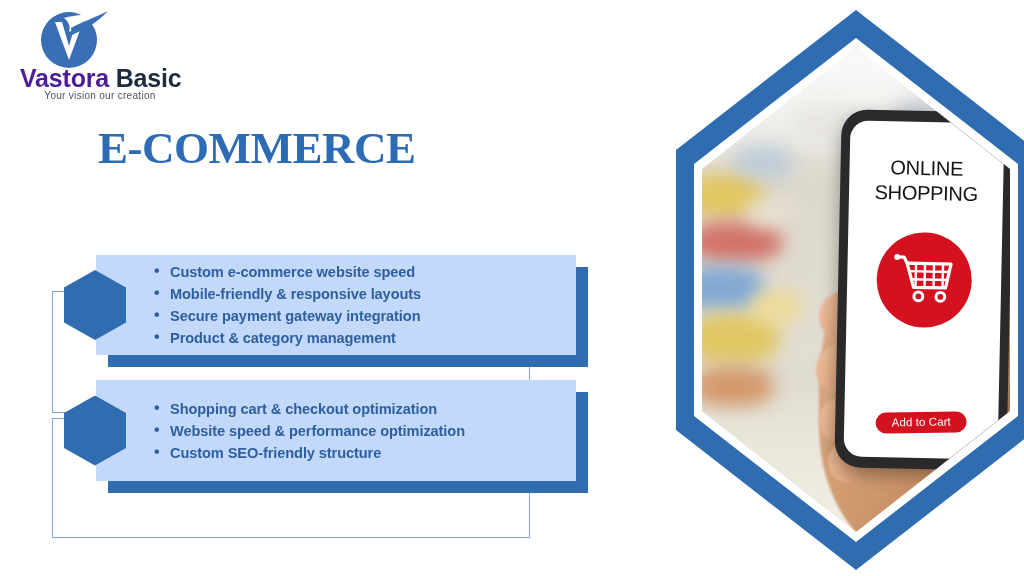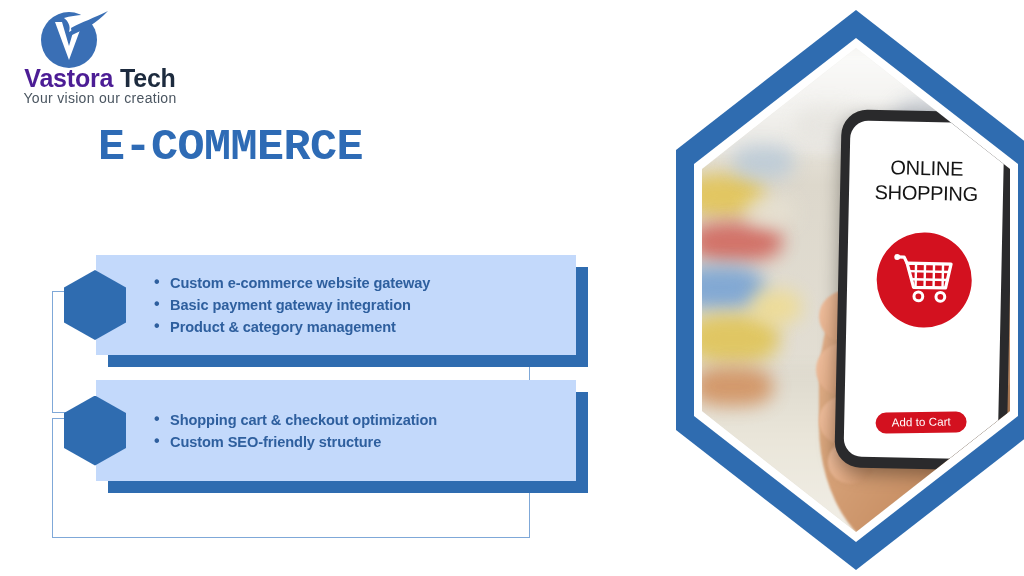--- a/index.html
+++ b/index.html
@@ -16,31 +16,31 @@
   .logo-mark { position:absolute; left:18px; top:2px; width:72px; height:62px; }
   .logo-wordmark {
     position:absolute; left:0px; top:58px; width:160px;
     text-align:center; font-size:25px; font-weight:bold; letter-spacing:-0.2px;
     white-space:nowrap;
   }
   .logo-w1 { color:#4c1d95; }
   .logo-w2 { color:#1d2b3e; }
   .logo-tagline {
     position:absolute; left:0px; top:84px; width:160px;
-    text-align:center; font-size:14px; color:#4a5560; letter-spacing:.3px;
+    text-align:center; font-size:10px; color:#4a5560; letter-spacing:.3px;
     white-space:nowrap;
   }
 
   
   .title {
     position:absolute; left:98px; top:122px; width:560px;
     color:#2e6bb5;
     font-size:45px; line-height:52px; font-weight:bold;
     letter-spacing:-0.5px;
-    font-family:Liberation Mono, monospace;
+    font-family:Liberation Serif, serif;
     font-stretch:condensed;
   }
   .title-line { display:block; white-space:nowrap; }
 
   
   .connector { position:absolute; border:1.4px solid #7fa8d8; background:transparent; }
   #connector-1 { left:52px;  top:291px; width:478px; height:122px; }
   #connector-2 { left:52px;  top:418px; width:478px; height:120px; }
 
   
@@ -189,49 +189,51 @@
   <div class="logo">
     <div class="logo-mark">
       <svg viewBox="0 0 72 62" width="72" height="62">
         <circle cx="31" cy="32" r="28" fill="#3a6fb5"></circle>
         <path d="M17 14 L31 52 L45 14 L38 14 L31 38 L24 14 Z" fill="#ffffff"></path>
         <path d="M26 10 C38 6 52 8 70 2 C56 14 42 18 31 24 C33 18 30 13 26 10 Z" fill="#ffffff"></path>
         <path d="M33 20 C44 14 56 10 70 3 C58 16 45 22 34 27 Z" fill="#3a6fb5"></path>
       </svg>
     </div>
     <div class="logo-wordmark">
-      <span class="logo-w1">Vastora</span><span class="logo-w2"> Tech</span>
+      <span class="logo-w1">Vastora</span><span class="logo-w2"> Basic</span>
     </div>
     <div class="logo-tagline">Your vision our creation</div>
   </div>
 
   <div class="title">
     <span class="title-line">E-COMMERCE</span>
   </div>
 
   <div class="connector" id="connector-1"></div>
   <div class="connector" id="connector-2"></div>
 
   <div class="card" id="card-1">
     <div class="card-shadow"></div>
     <div class="card-panel"></div>
     <div class="card-hex"></div>
     <div class="bullets">
-      <div class="bullet">Custom e-commerce website gateway</div>
-      <div class="bullet">Basic payment gateway integration</div>
+      <div class="bullet">Custom e-commerce website speed</div>
+      <div class="bullet">Mobile-friendly &amp; responsive layouts</div>
+      <div class="bullet">Secure payment gateway integration</div>
       <div class="bullet">Product &amp; category management</div>
     </div>
   </div>
 
   <div class="card" id="card-2">
     <div class="card-shadow"></div>
     <div class="card-panel"></div>
     <div class="card-hex"></div>
     <div class="bullets">
       <div class="bullet">Shopping cart &amp; checkout optimization</div>
+      <div class="bullet">Website speed &amp; performance optimization</div>
       <div class="bullet">Custom SEO-friendly structure</div>
     </div>
   </div>
 
   <div class="hex-frame"></div>
   <div class="hex-white"></div>
   <div class="hex-photo">
     <div class="photo-bg"></div>
     <div class="ceiling"></div>
     <div class="floor"></div>

